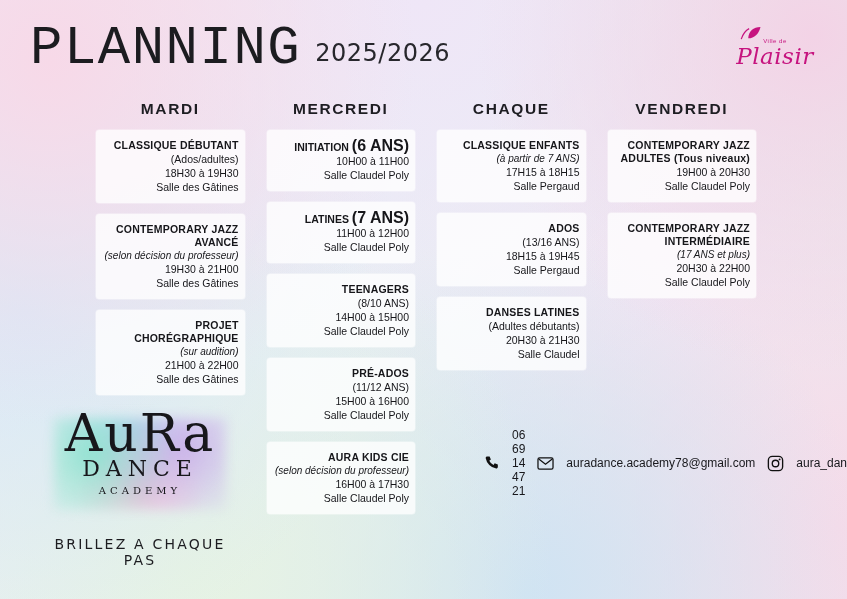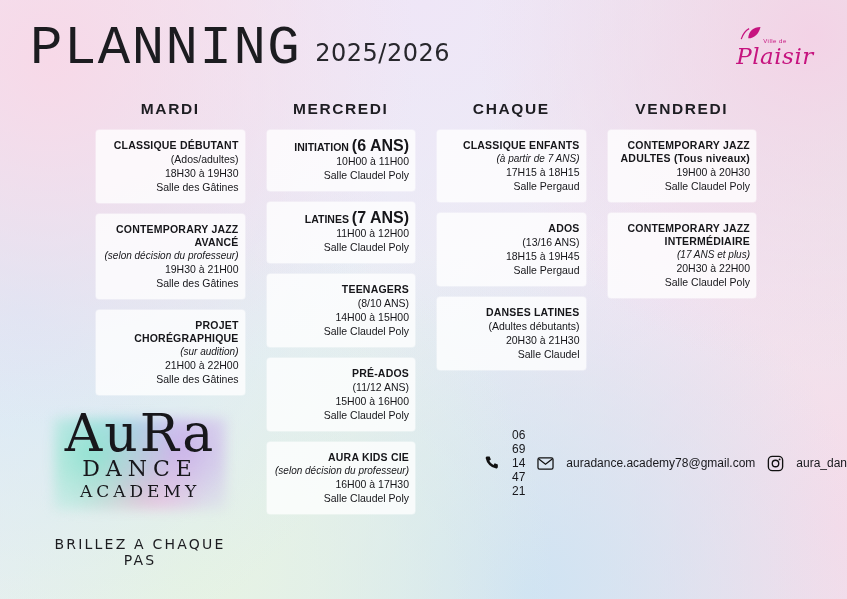--- a/index.html
+++ b/index.html
@@ -127,21 +127,21 @@
   }
   .aura-dance {
     font-family: "DejaVu Serif", serif;
     font-size: 22px; line-height: 26px;
     letter-spacing: 6px;
     color: #17171b;
     margin-top: 2px;
   }
   .aura-academy {
     font-family: "DejaVu Serif", serif;
-    font-size: 17px; line-height: 18px;
+    font-size: 10px; line-height: 18px;
     letter-spacing: 4px;
     color: #17171b;
   }
   .aura-slogan {
     margin-top: 16px;
     font-family: "DejaVu Sans", sans-serif;
     font-size: 14px; letter-spacing: 2.2px;
     color: #1c1c20;
   }
 

